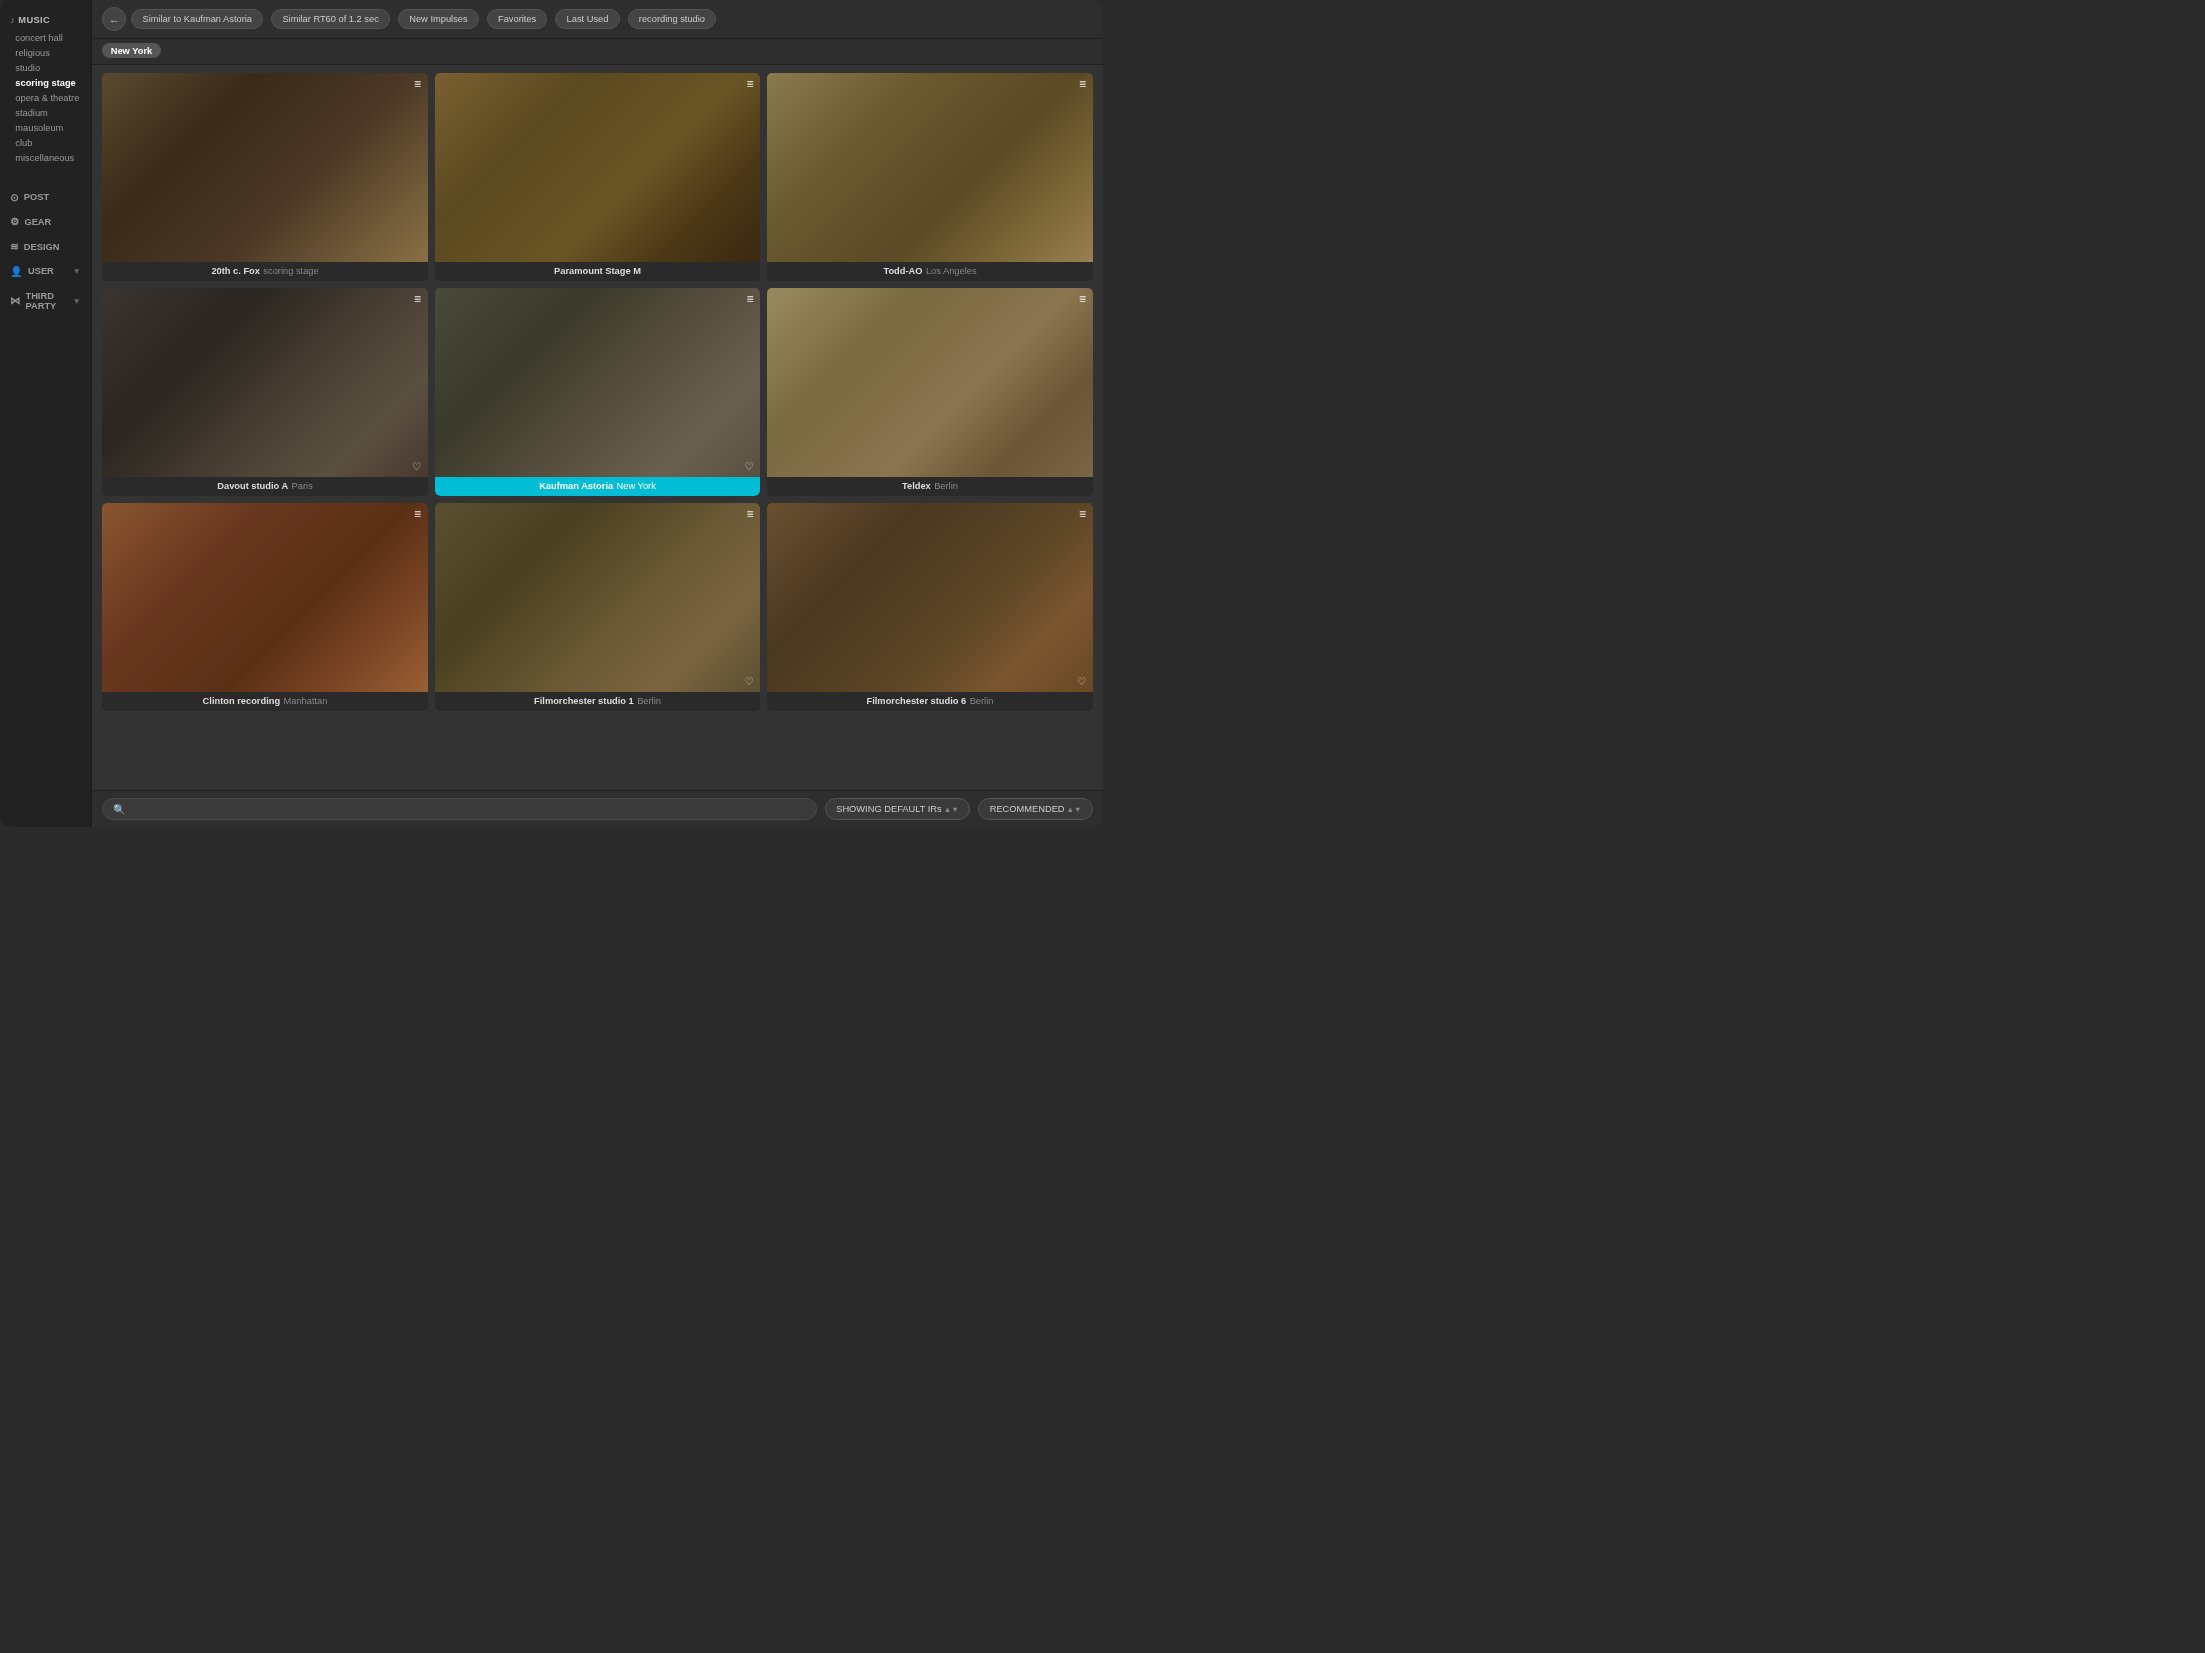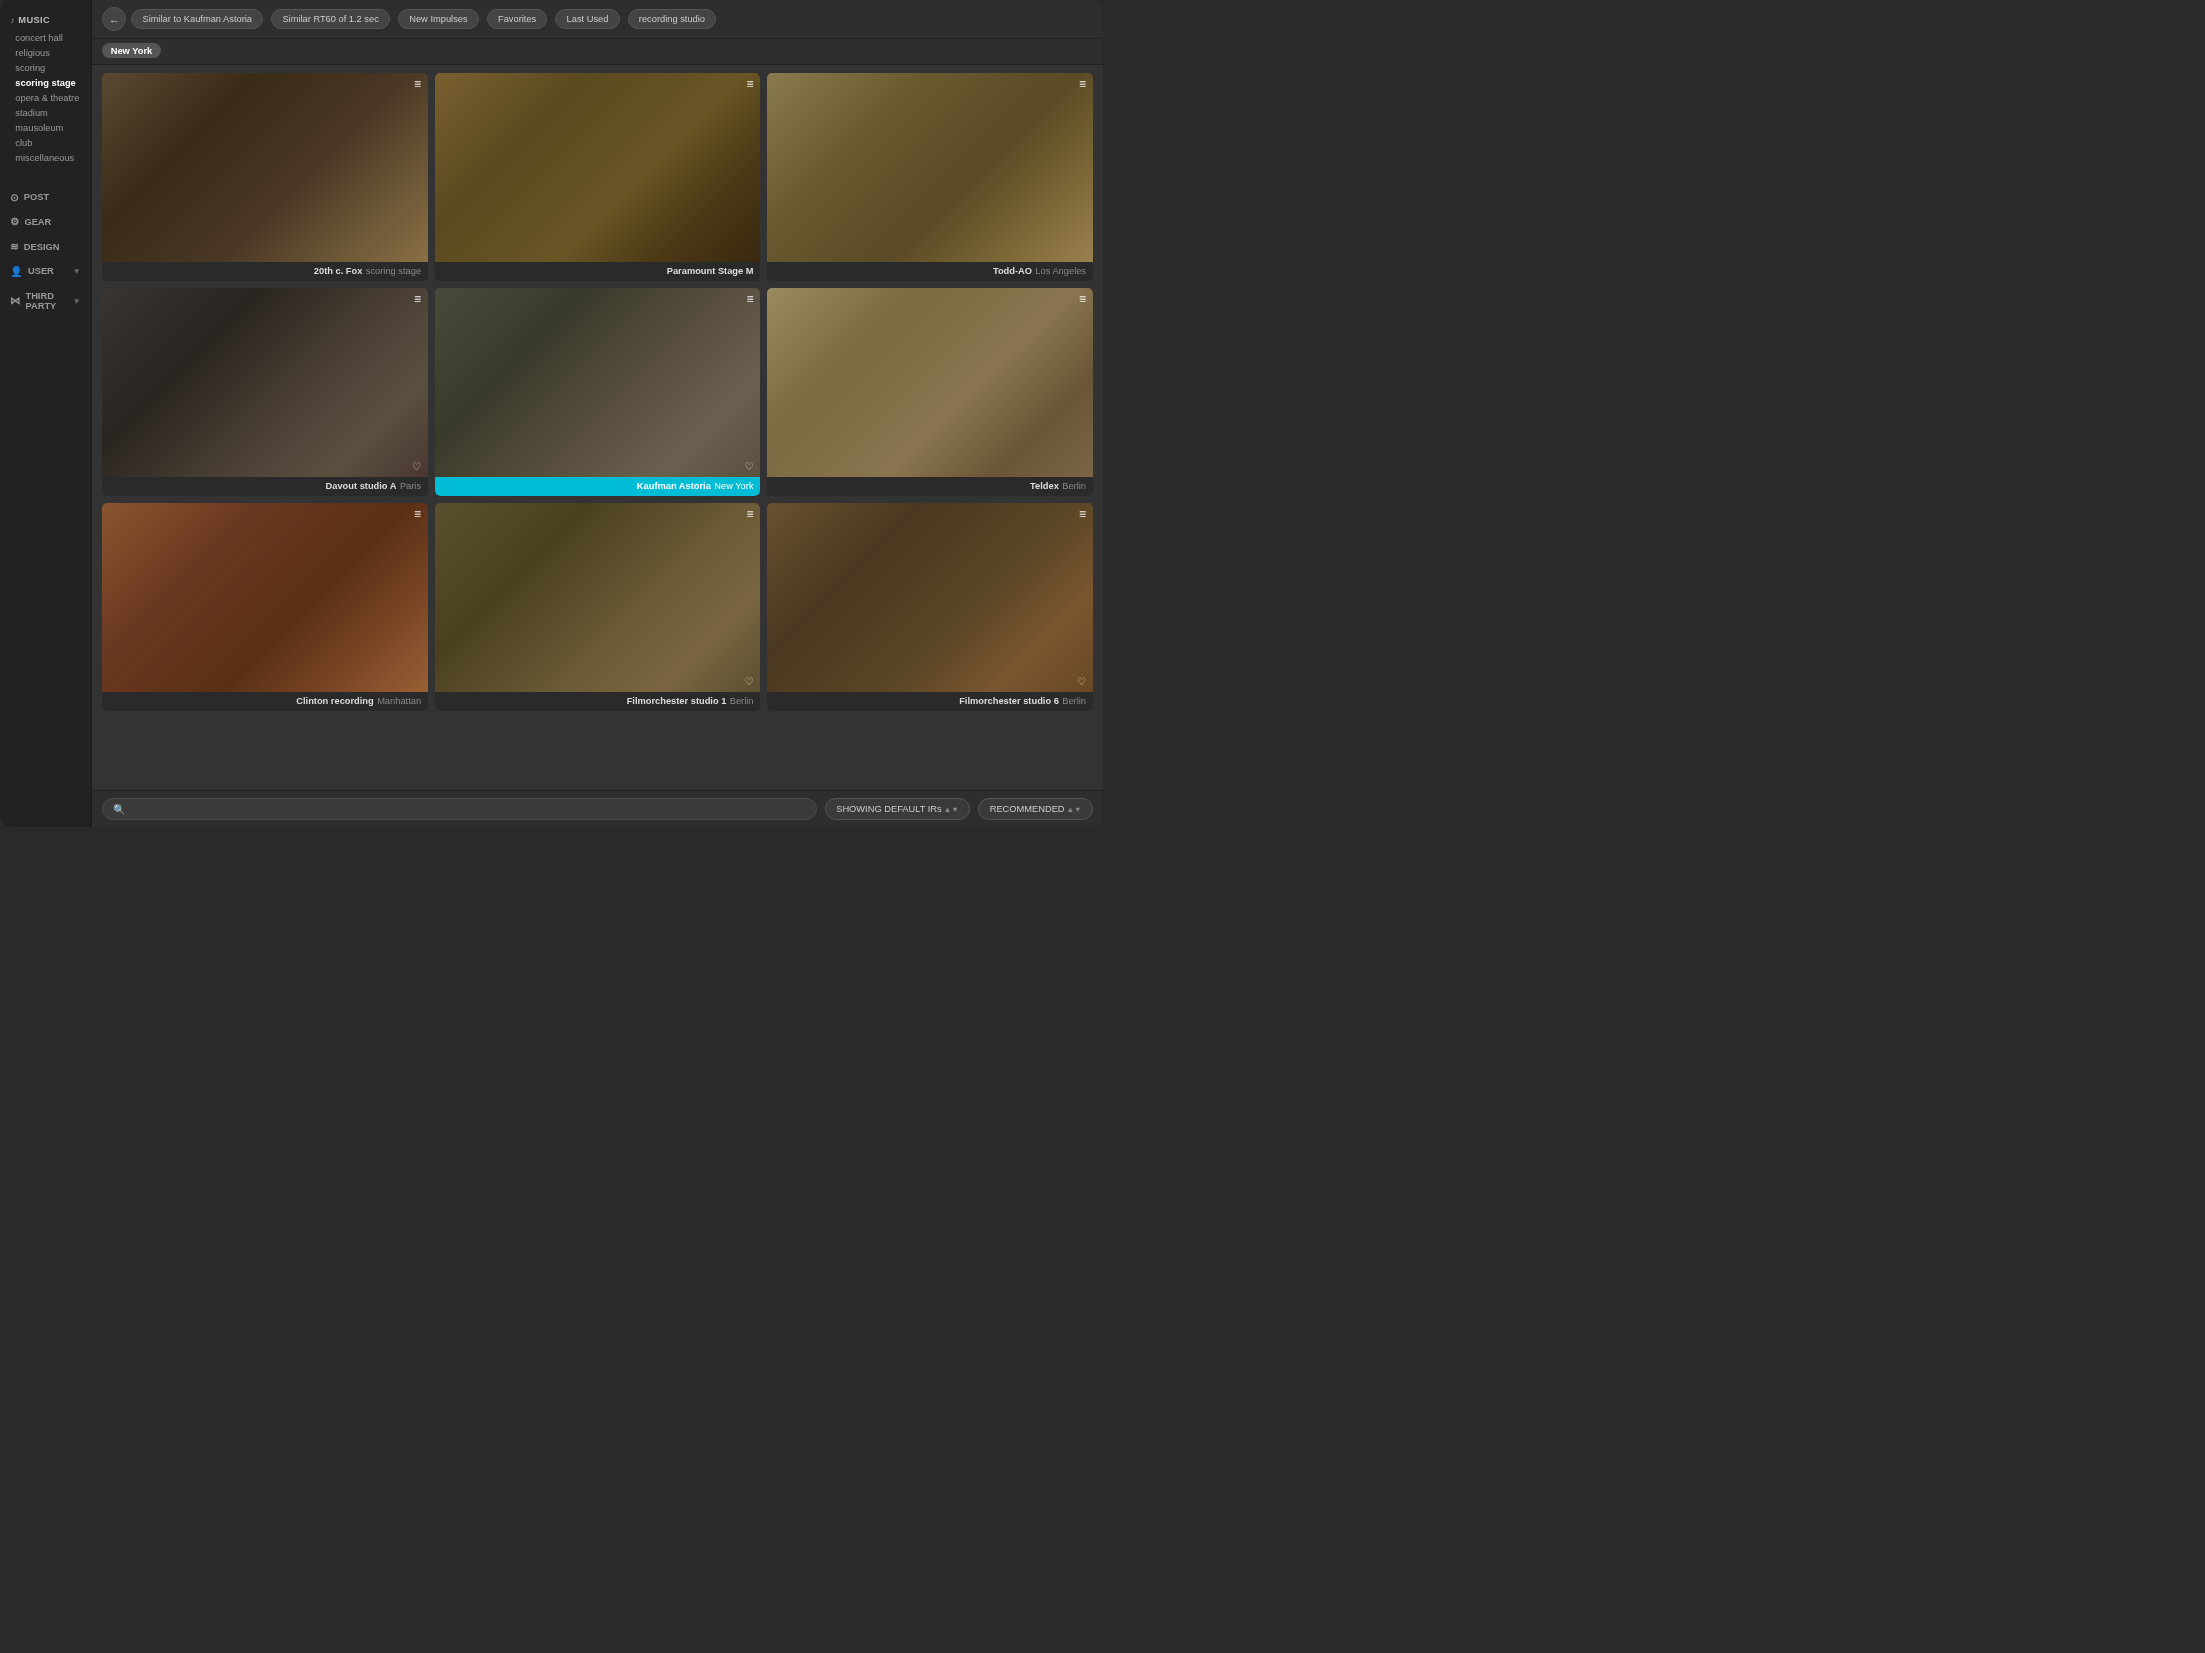--- a/index.html
+++ b/index.html
@@ -198,21 +198,21 @@
       position: absolute;
       bottom: 5.1px;
       right: 6.8px;
       color: rgba(255,255,255,0.7);
       font-size: 10.2px;
       cursor: pointer;
     }
     .venue-label {
       padding: 4.2px 6.8px 5.1px 6.8px;
       font-size: 9.3px;
-      text-align: right;
+      text-align: center;
     }
     .venue-name {
       color: #ddd;
       font-weight: 700;
     }
     .venue-name-highlight {
       color: #00bcd4;
       font-weight: 700;
     }
     .venue-sub {
@@ -296,21 +296,21 @@
 
   <div class="sidebar">
     <div class="sidebar-section">
       <div class="sidebar-section-header">
         <span class="icon">♪</span>
         <span>MUSIC</span>
       </div>
       <div id="sidebar-categories">
           <div class="sidebar-item">concert hall</div>
           <div class="sidebar-item">religious</div>
-          <div class="sidebar-item">scoring</div>
+          <div class="sidebar-item">studio</div>
           <div class="sidebar-item active">scoring stage</div>
           <div class="sidebar-item">opera &amp; theatre</div>
           <div class="sidebar-item">stadium</div>
           <div class="sidebar-item">mausoleum</div>
           <div class="sidebar-item">club</div>
           <div class="sidebar-item">miscellaneous</div>
         </div>
     </div>
     <div class="sidebar-top-nav" id="sidebar-nav">
         <div class="sidebar-top-item">

